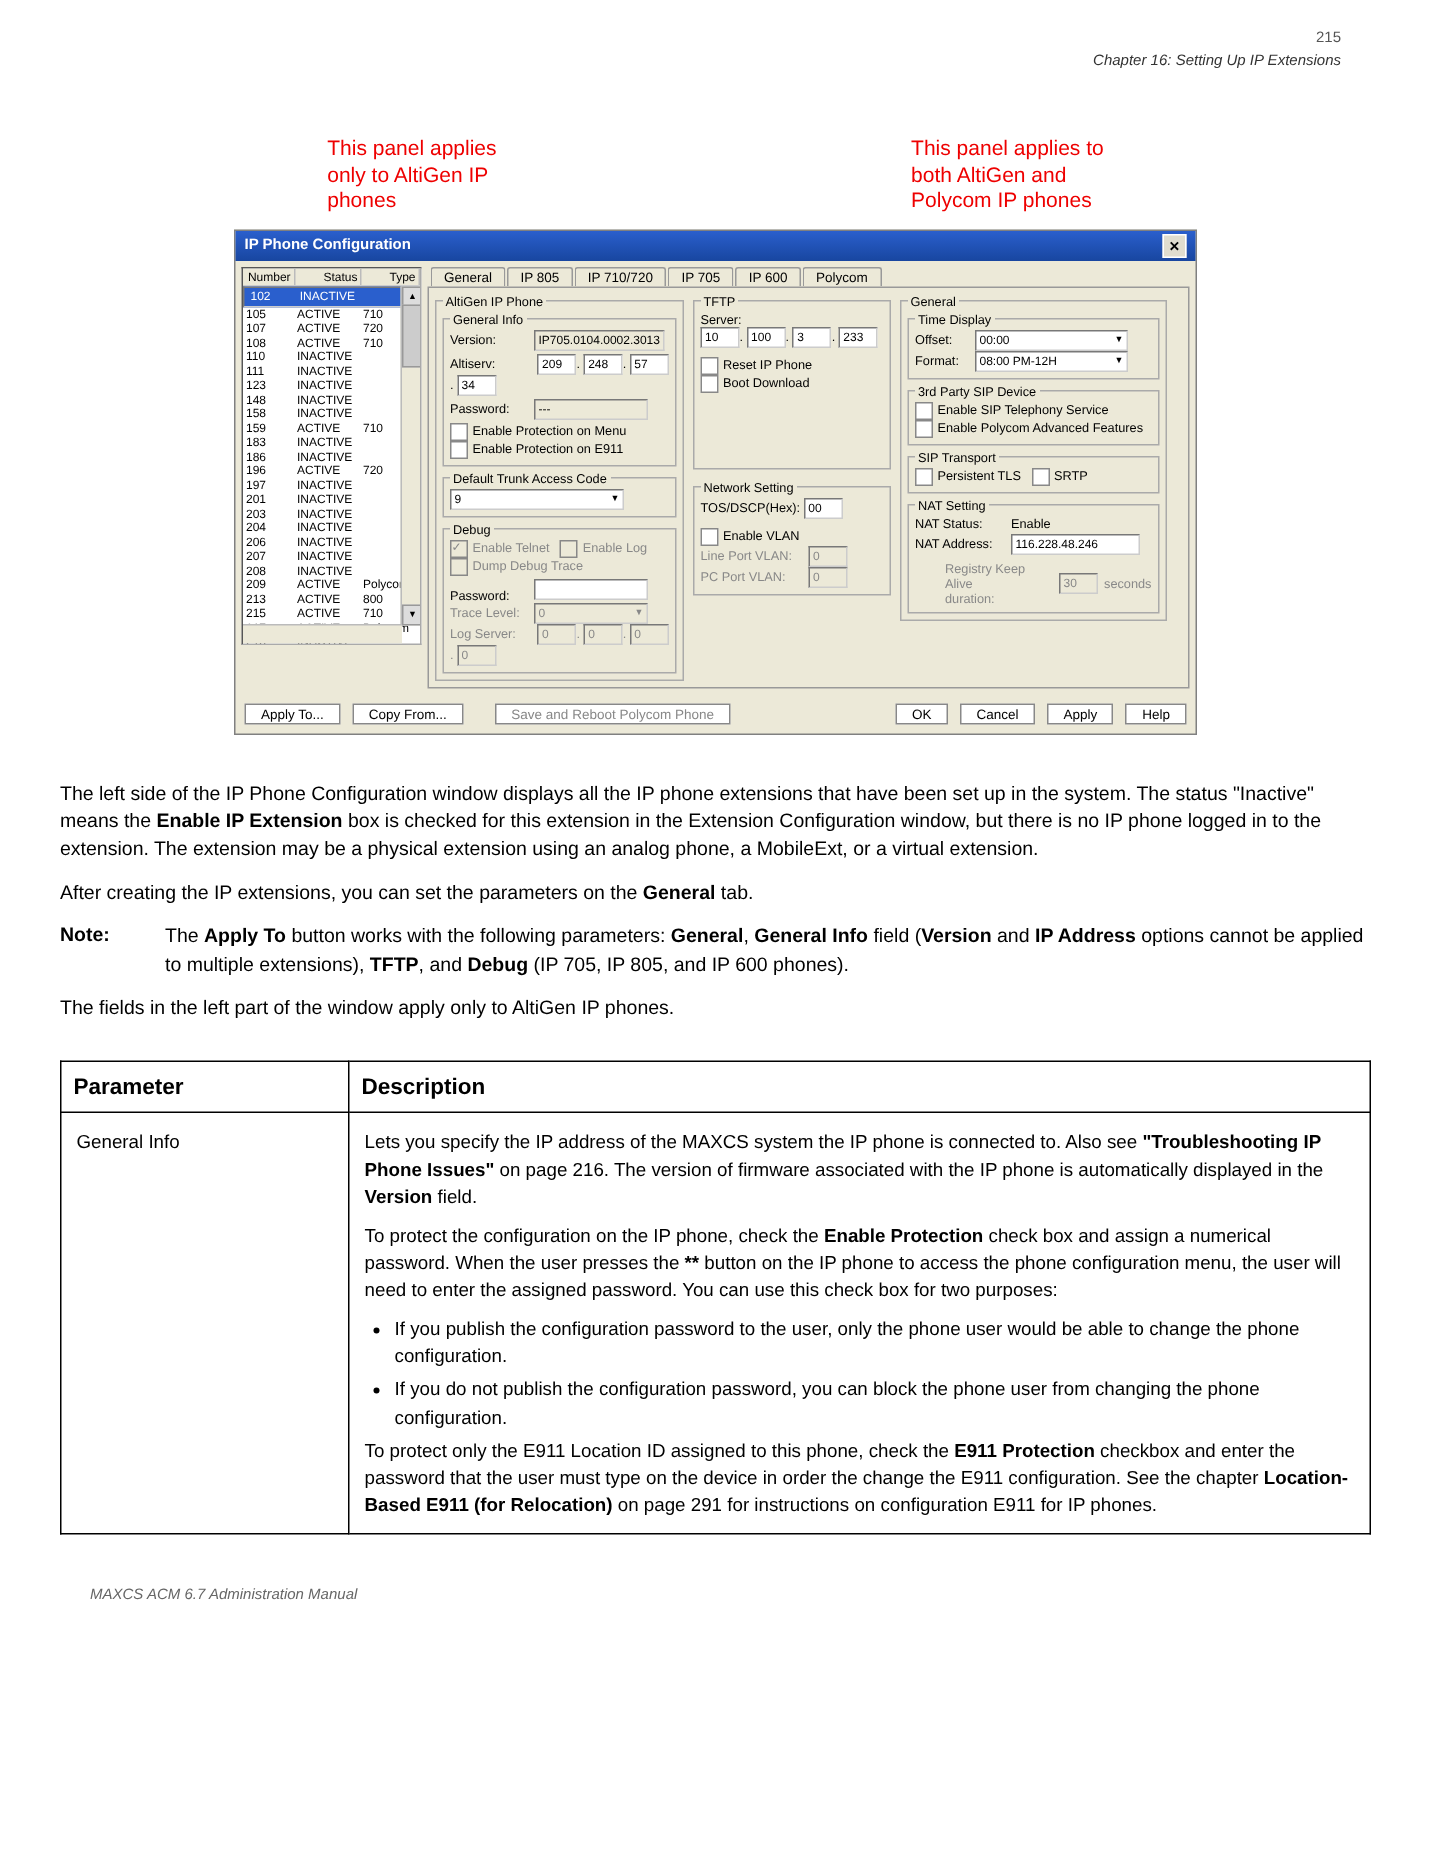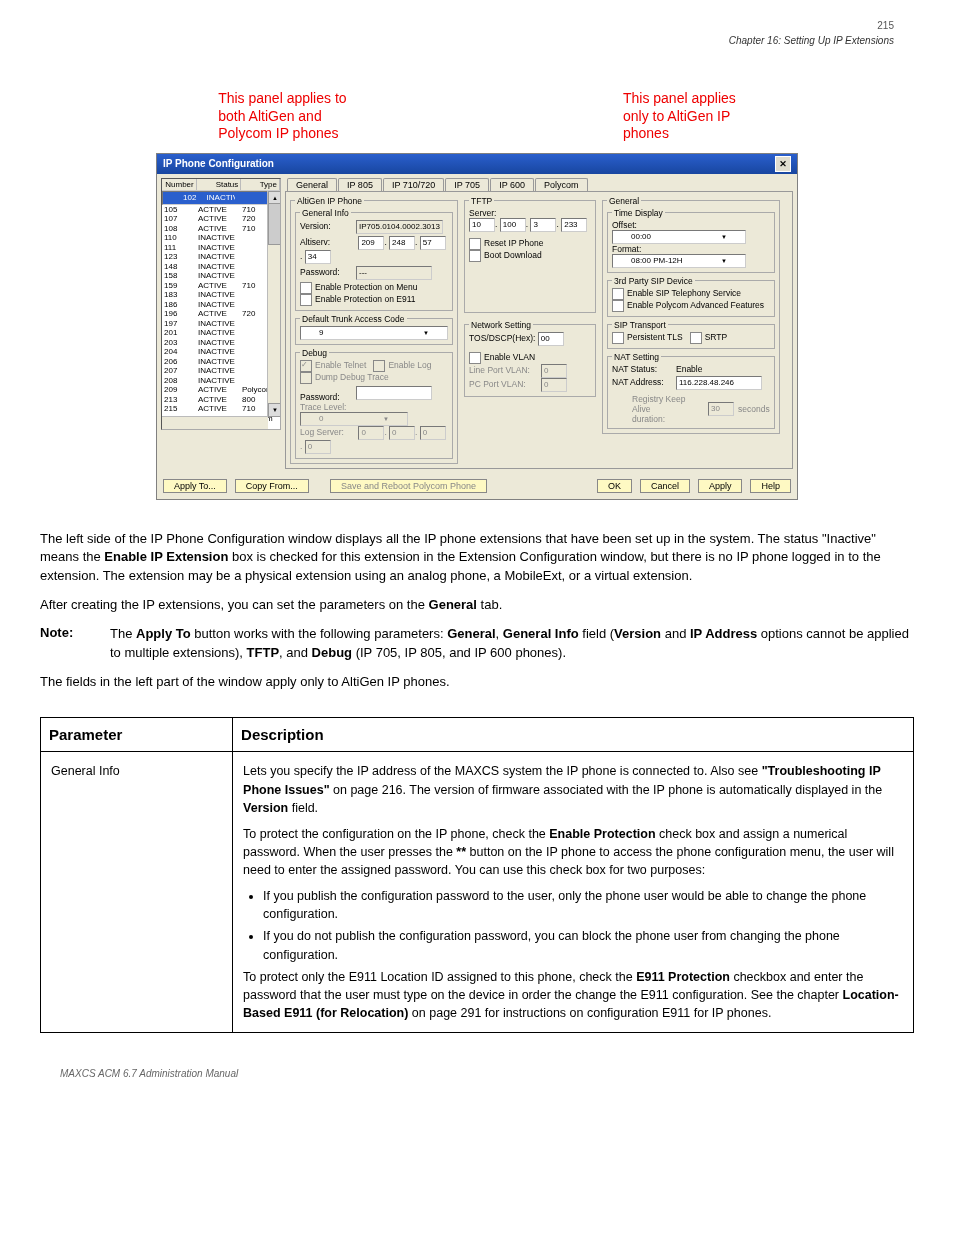--- a/index.html
+++ b/index.html
@@ -36,25 +36,25 @@
   .tab-content{ border:1px solid #999; padding:4px; display:flex; flex-direction:row; gap:6px; flex:1; background:#ece9d8;}
   .col{ display:flex; flex-direction:column; gap:4px; flex:1;}
   fieldset{ border:1px solid #aaa; padding:2px 4px 4px 4px; font-size:8.5px; margin:0;}
   legend{ font-size:8.5px; padding:0 2px;}
   .lbl{ display:inline-block; width:56px;}
   .fld{ border:1px inset #ccc; background:#fff; padding:0 2px; font-size:8px; display:inline-block; min-width:80px; height:12px; line-height:12px;}
   .fld.ro{ background:#ece9d8;}
   .fld.sm{ min-width:20px; width:20px;}
   .chk{ width:10px;height:10px;border:1px solid #888; display:inline-block; vertical-align:middle; background:#fff; margin-right:3px;}
   .chk.checked::after{content:"✓";font-size:8px;position:relative;top:-2px;left:0;}
-  .sel{ border:1px inset #ccc; background:#fff; padding:0 18px; font-size:8px; display:inline-flex; min-width:60px; height:12px; justify-content:space-between; align-items:center;}
+  .sel{ border:1px inset #ccc; background:#fff; padding:0 2px; font-size:8px; display:inline-flex; min-width:60px; height:12px; justify-content:space-between; align-items:center;}
   .sel .arrow{font-size:6px;}
   .grey{color:#888;}
   .dlg-btns{ display:flex; flex-direction:row; padding:6px; gap:8px; align-items:center;}
-  .winbtn{ border:1px solid #888; background:#fef9c3; padding:1px 10px; font-size:9px; }
+  .winbtn{ border:1px solid #888; background:#ffffff; padding:1px 10px; font-size:9px; }
   .winbtn.disabled{ color:#888;}
   .spacer{flex:1;}
 
   
   p.body{ margin:10px 0; line-height:1.45; font-size:13px;}
   .bold{font-weight:bold;}
   .note-row{ display:flex; align-items:flex-start; gap:18px; margin:10px 0;}
   .note-lbl{ font-weight:bold; font-size:13px; width:52px;}
   .note-body{ flex:1; font-size:13px; line-height:1.45;}
   h2.sub{ font-family: Arial; font-size:18px; font-style:italic; font-weight:bold; margin:26px 0 8px 0;}
@@ -72,26 +72,26 @@
   .arrow-svg{position:absolute;pointer-events:none;}
 </style>
 </head>
 <body>
 
 <div class="page">
   <div class="pgnum-right">215</div>
   <div class="chap-title">Chapter 16:  Setting Up IP Extensions</div>
 
   <div class="annot-row">
+    <div class="annot" style="white-space:pre-line;">This panel applies
+only to AltiGen IP
+phones</div>
     <div class="annot" style="white-space:pre-line;">This panel applies to
 both AltiGen and
 Polycom IP phones</div>
-    <div class="annot" style="white-space:pre-line;">This panel applies
-only to AltiGen IP
-phones</div>
   </div>
   <svg class="arrow-svg" style="left:260px;top:168px;" width="90" height="40">
     <line x1="0" y1="0" x2="80" y2="34" stroke="#e00" stroke-width="1"></line>
     <polygon points="80,34 72,26 74,34" fill="#e00"></polygon>
   </svg>
   <svg class="arrow-svg" style="left:514px;top:168px;" width="50" height="58">
     <line x1="24" y1="0" x2="30" y2="50" stroke="#e00" stroke-width="1"></line>
     <polygon points="30,50 25,42 33,43" fill="#e00"></polygon>
   </svg>
 

